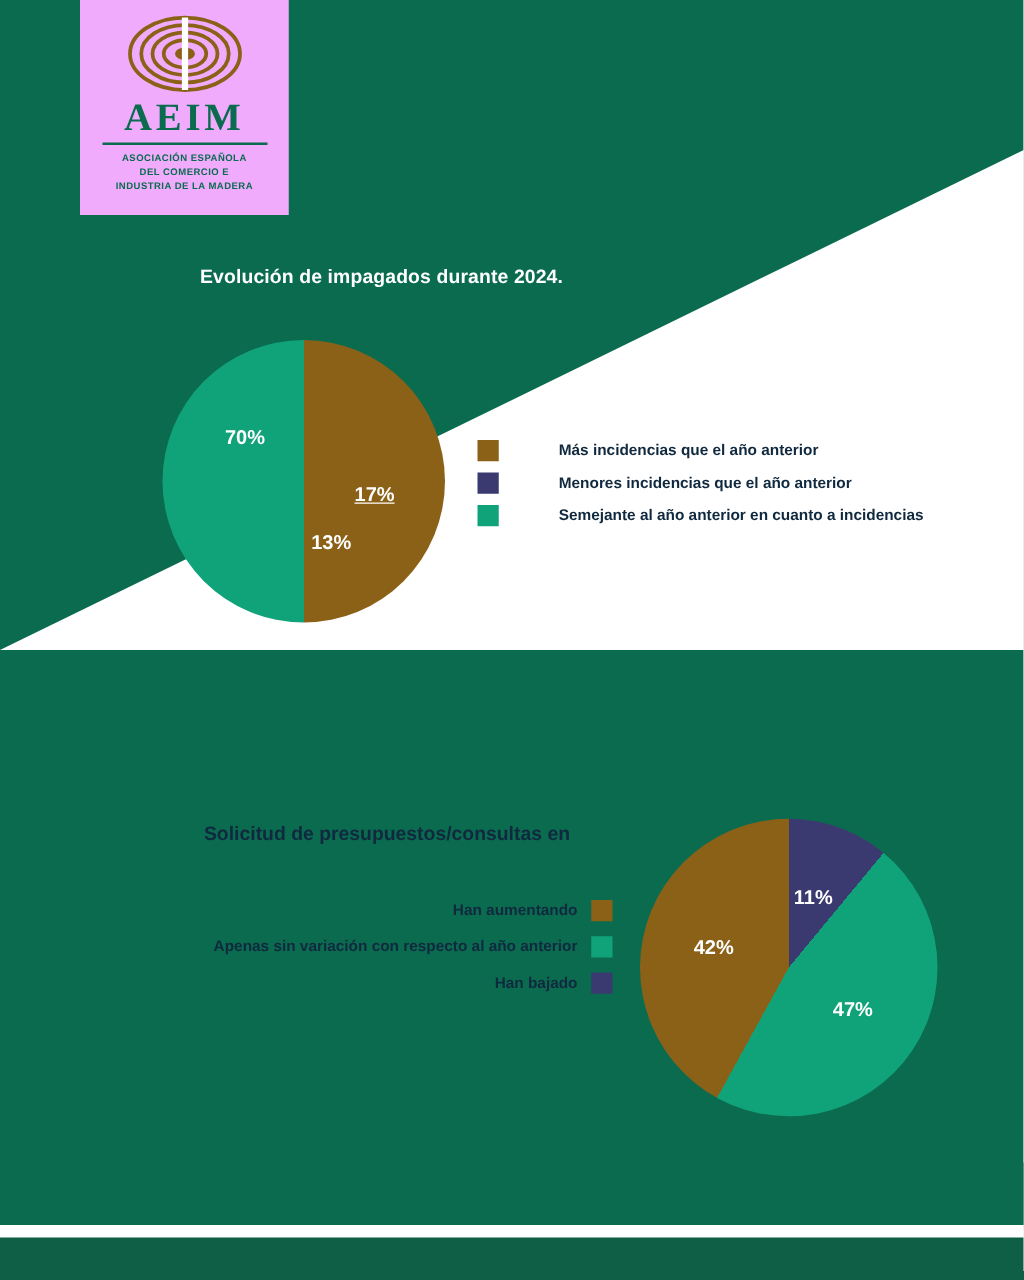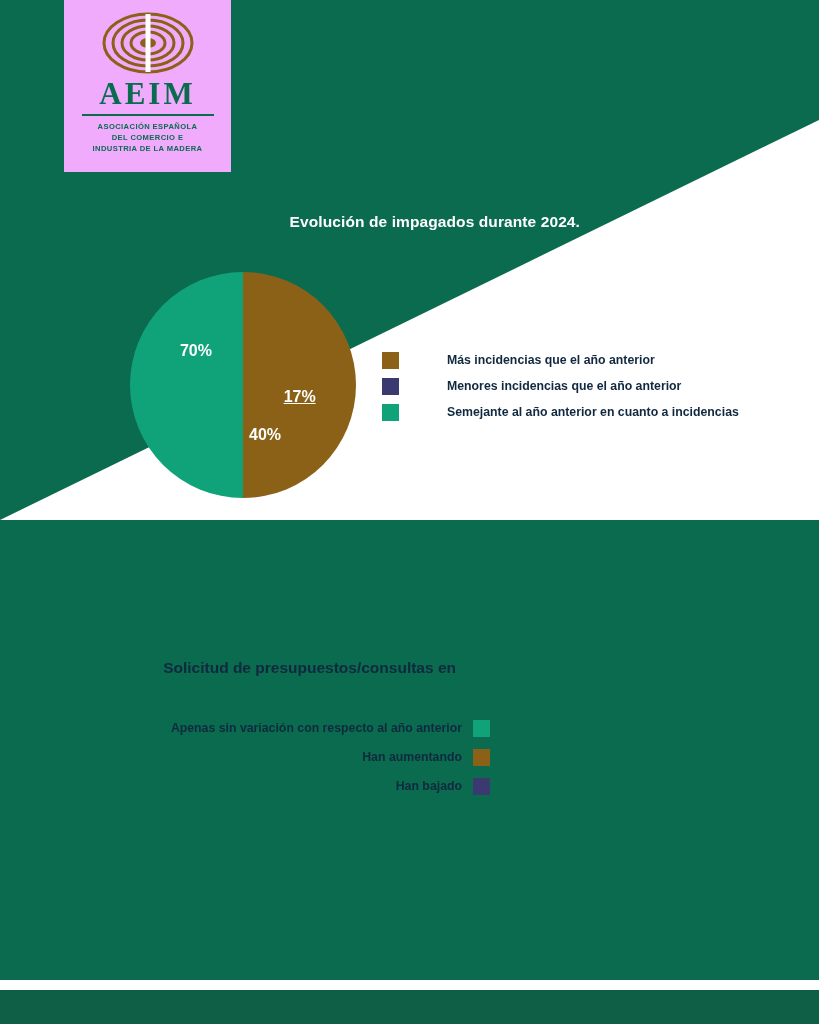--- a/index.html
+++ b/index.html
@@ -115,21 +115,20 @@
   
   .chart1-title {
     position: absolute;
     left: 160px;
     top: 213px;
     width: 420px;
     font-size: 15.5px;
     font-weight: bold;
     color: #ffffff;
     letter-spacing: 0.1px;
-    text-align: right;
   }
   .pie1-wrap {
     position: absolute;
     left: 130px;
     top: 272px;
     width: 226px;
     height: 226px;
   }
   .pie {
     position: relative;
@@ -236,21 +235,21 @@
     <div class="logo-sub">ASOCIACIÓN ESPAÑOLA</div>
     <div class="logo-sub">DEL COMERCIO E</div>
     <div class="logo-sub">INDUSTRIA DE LA MADERA</div>
   </div>
 
   <div class="chart1-title">Evolución de impagados durante 2024.</div>
 
   <div class="pie1-wrap">
     <div class="pie" id="pie1" style="width: 226px; height: 226px; background: conic-gradient(rgb(138, 97, 23) 133deg, rgb(138, 97, 23) 179.8deg, rgb(16, 163, 122) 179.8deg, rgb(16, 163, 122) 431.8deg, rgb(59, 58, 112) 431.8deg, rgb(59, 58, 112) 493deg);"></div>
     <div class="pie-label" id="pie1-lbl-navy" style="left: 169.647px; top: 125.455px; text-decoration: underline;">17%</div>
-    <div class="pie-label" id="pie1-lbl-gold" style="left: 135.019px; top: 163.4px;">40%</div>
+    <div class="pie-label" id="pie1-lbl-gold" style="left: 135.019px; top: 163.4px;">13%</div>
     <div class="pie-label" id="pie1-lbl-teal" style="left: 65.9583px; top: 79.0725px;">70%</div>
   </div>
 
   <div class="legend1">
     <div class="legend-row">
       <span class="legend-swatch" style="background:#8a6117"></span>
       <span class="legend-text">Más incidencias que el año anterior</span>
     </div>
     <div class="legend-row">
       <span class="legend-swatch" style="background:#3b3a70"></span>
@@ -261,27 +260,33 @@
       <span class="legend-text">Semejante al año anterior en cuanto a incidencias</span>
     </div>
   </div>
 
   <div class="chart2-title">
     <div>Solicitud de presupuestos/consultas en</div>
   </div>
 
   <div class="legend2">
     <div class="legend-row">
+      <span class="legend-text">Han aumentando</span>
+      <span class="legend-swatch" style="background:#8a6117"></span>
+    </div>
+    <div class="legend-row">
       <span class="legend-text">Apenas sin variación con respecto al año anterior</span>
       <span class="legend-swatch" style="background:#10a37a"></span>
     </div>
     <div class="legend-row">
-      <span class="legend-text">Han aumentando</span>
-      <span class="legend-swatch" style="background:#8a6117"></span>
-    </div>
-    <div class="legend-row">
       <span class="legend-text">Han bajado</span>
       <span class="legend-swatch" style="background:#3b3a70"></span>
     </div>
   </div>
 
+  <div class="pie2-wrap">
+    <div class="pie" id="pie2" style="width: 238px; height: 238px; background: conic-gradient(rgb(59, 58, 112) 0deg, rgb(59, 58, 112) 39.6deg, rgb(16, 163, 122) 39.6deg, rgb(16, 163, 122) 208.8deg, rgb(138, 97, 23) 208.8deg, rgb(138, 97, 23) 360deg);"></div>
+    <div class="pie-label" id="pie2-lbl-navy" style="left: 138.647px; top: 64.4289px;">11%</div>
+    <div class="pie-label" id="pie2-lbl-teal" style="left: 170.279px; top: 153.849px;">47%</div>
+    <div class="pie-label" id="pie2-lbl-gold" style="left: 58.9478px; top: 103.581px;">42%</div>
+  </div>
 
 </div>
 
 </body></html>

